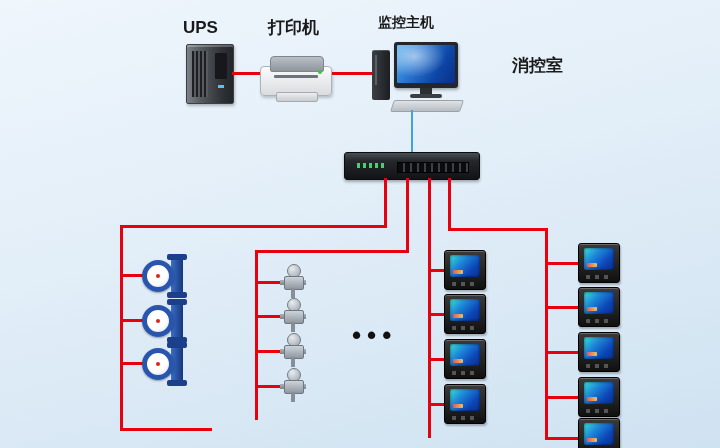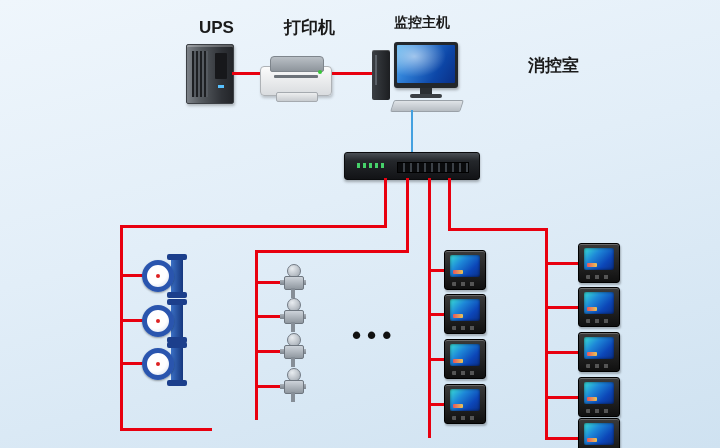--- a/index.html
+++ b/index.html
@@ -7,21 +7,21 @@
     --line-blue:#44a1e0;
     --background-top:#eff6fc;
     --background-bottom:#cfe2f1;
   }
   html,body{margin:0;padding:0;}
   body{font-family:"Liberation Sans","DejaVu Sans",sans-serif;}
   #canvas{
     position:relative;width:720px;height:448px;overflow:hidden;
     background:linear-gradient(165deg,var(--background-top) 0%,#e2eef8 45%,var(--background-bottom) 100%);
   }
-  .lbl{position:absolute;color:#1a1a1a;font-weight:600;white-space:nowrap;margin-left:16px;}
+  .lbl{position:absolute;color:#1a1a1a;font-weight:600;white-space:nowrap;}
 
   
   .hline{position:absolute;height:3px;background:var(--line-red);}
   .vline{position:absolute;width:3px;background:var(--line-red);}
   .bline{position:absolute;width:2px;background:var(--line-blue);}
 
   
   .ups{position:absolute;width:46px;height:58px;border-radius:2px;border:1px solid #3c4045;
     background:linear-gradient(90deg,#7d8288 0%,#565b60 30%,#2f3237 75%,#232529 100%);
     box-shadow:inset 0 2px 0 rgba(255,255,255,.25),1px 2px 3px rgba(0,0,0,.25);}

